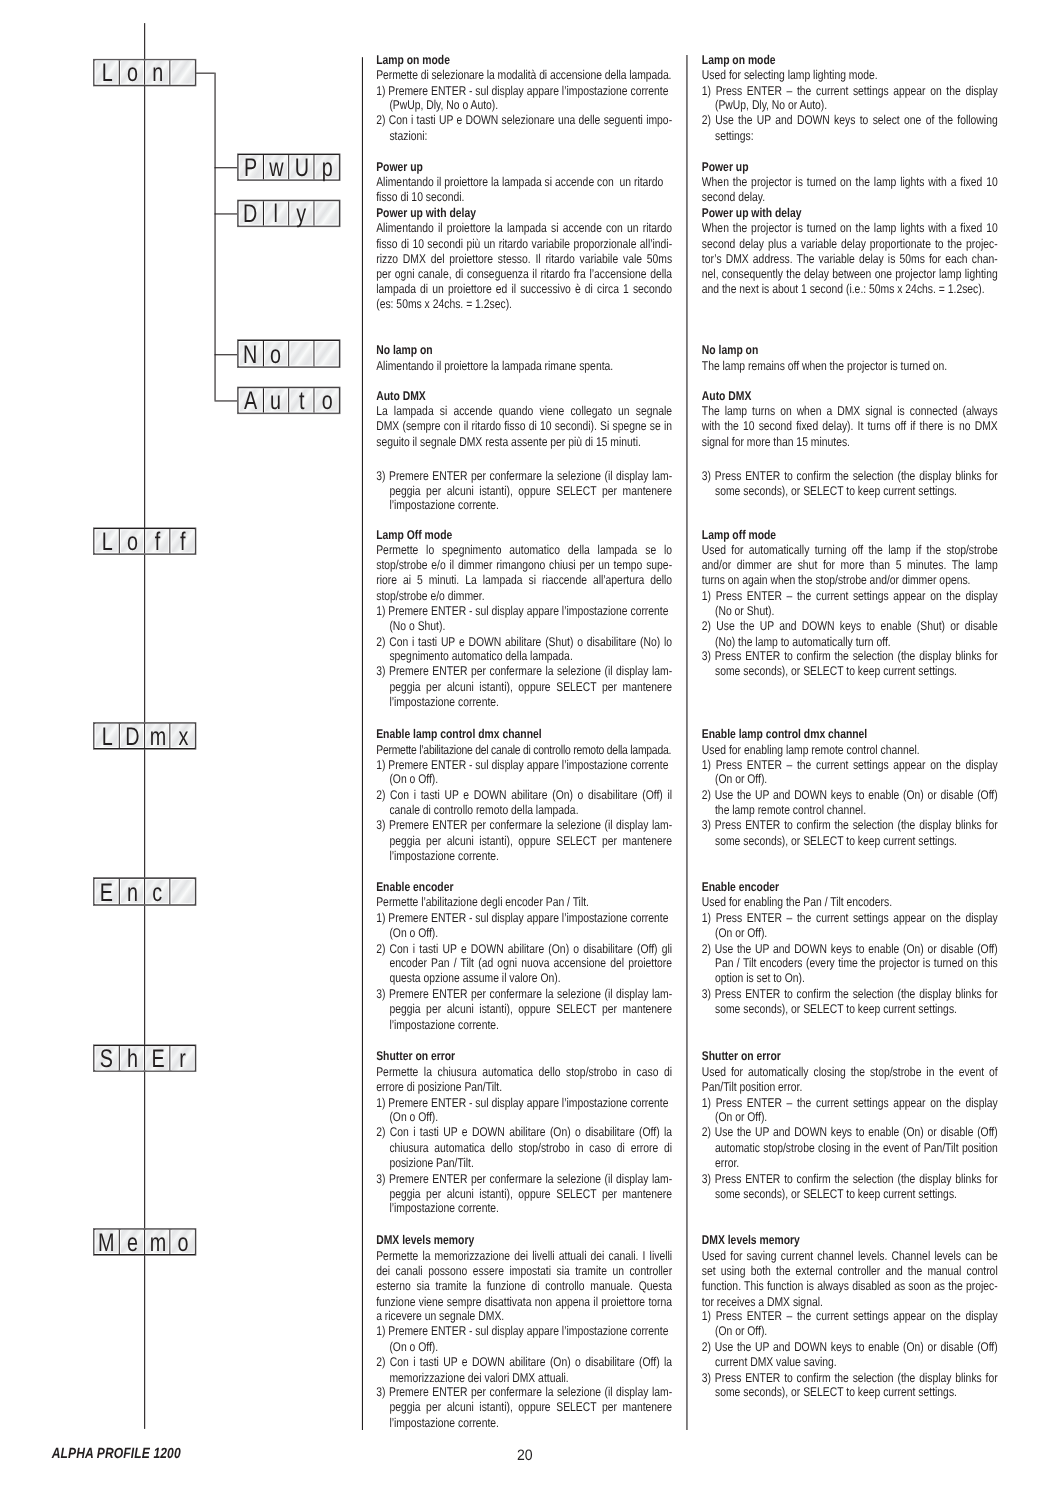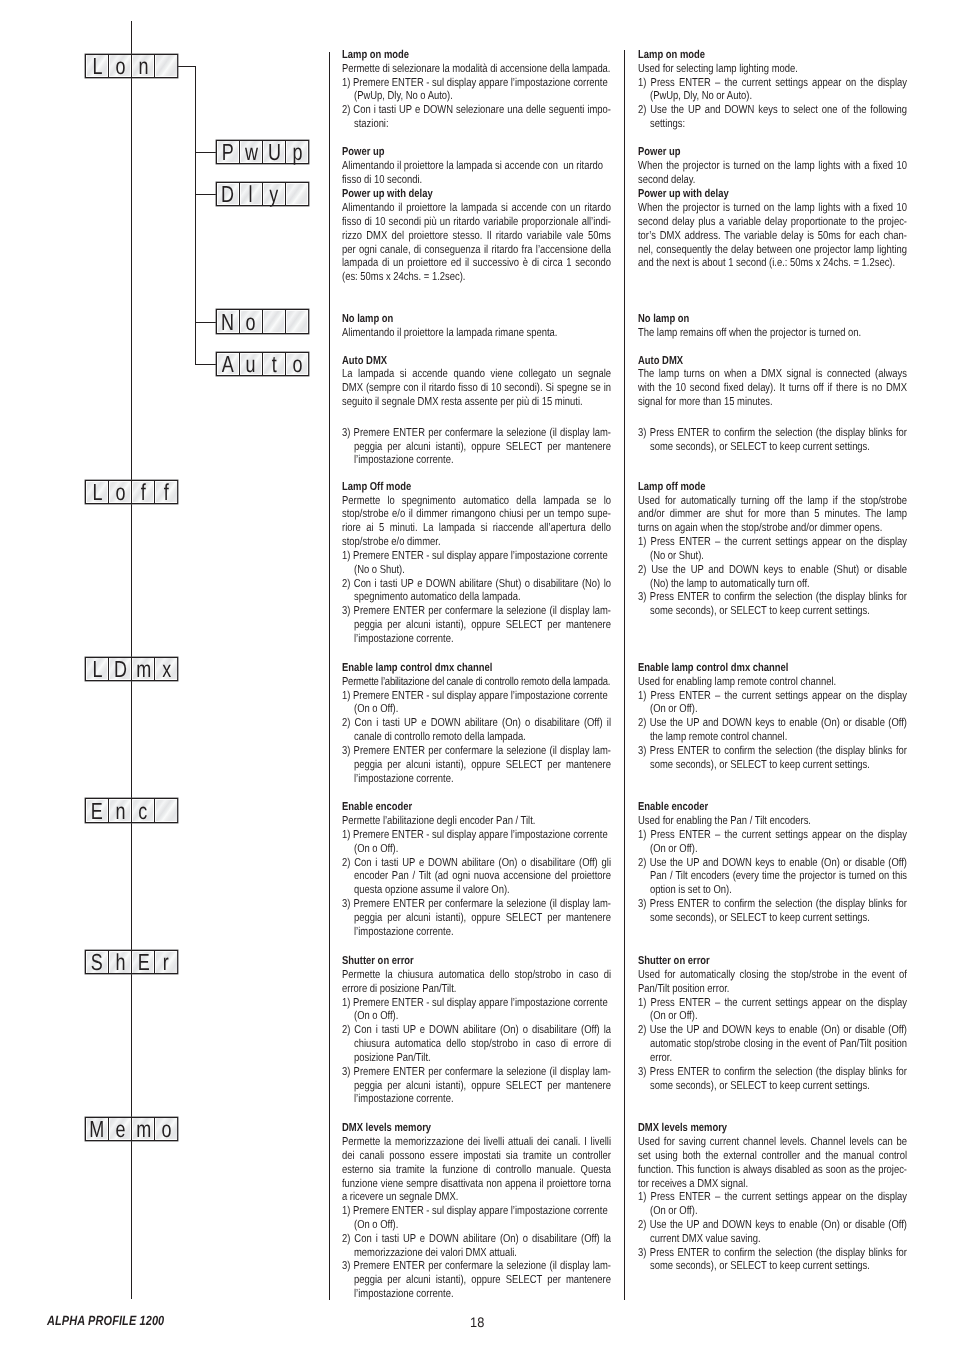--- a/index.html
+++ b/index.html
@@ -201,14 +201,14 @@
   <div class="col" style="left:637.5px;top:188.3px"><p class="h">Power up with delay</p><p class="j">When the projector is turned on the lamp lights with a fixed 10</p><p class="j">second delay plus a variable delay proportionate to the projec-</p><p class="j">tor’s DMX address. The variable delay is 50ms for each chan-</p><p class="j">nel, consequently the delay between one projector lamp lighting</p><p>and the next is about 1 second (i.e.: 50ms x 24chs. = 1.2sec).</p></div>
   <div class="col" style="left:637.5px;top:313.4px"><p class="h">No lamp on</p><p>The lamp remains off when the projector is turned on.</p></div>
   <div class="col" style="left:637.5px;top:354.6px"><p class="h">Auto DMX</p><p class="j">The lamp turns on when a DMX signal is connected (always</p><p class="j">with the 10 second fixed delay). It turns off if there is no DMX</p><p>signal for more than 15 minutes.</p></div>
   <div class="col" style="left:637.5px;top:426.8px"><p class="j">3) Press ENTER to confirm the selection (the display blinks for</p><p style="padding-left:14.6341px;">some seconds), or SELECT to keep current settings.</p></div>
   <div class="col" style="left:637.5px;top:480.8px"><p class="h">Lamp off mode</p><p class="j">Used for automatically turning off the lamp if the stop/strobe</p><p class="j">and/or dimmer are shut for more than 5 minutes. The lamp</p><p>turns on again when the stop/strobe and/or dimmer opens.</p><p class="j">1) Press ENTER – the current settings appear on the display</p><p style="padding-left:14.6341px;">(No or Shut).</p><p class="j">2) Use the UP and DOWN keys to enable (Shut) or disable</p><p style="padding-left:14.6341px;">(No) the lamp to automatically turn off.</p><p class="j">3) Press ENTER to confirm the selection (the display blinks for</p><p style="padding-left:14.6341px;">some seconds), or SELECT to keep current settings.</p></div>
   <div class="col" style="left:637.5px;top:662px"><p class="h">Enable lamp control dmx channel</p><p>Used for enabling lamp remote control channel.</p><p class="j">1) Press ENTER – the current settings appear on the display</p><p style="padding-left:14.6341px;">(On or Off).</p><p class="j">2) Use the UP and DOWN keys to enable (On) or disable (Off)</p><p style="padding-left:14.6341px;">the lamp remote control channel.</p><p class="j">3) Press ENTER to confirm the selection (the display blinks for</p><p style="padding-left:14.6341px;">some seconds), or SELECT to keep current settings.</p></div>
   <div class="col" style="left:637.5px;top:801.2px"><p class="h">Enable encoder</p><p>Used for enabling the Pan / Tilt encoders.</p><p class="j">1) Press ENTER – the current settings appear on the display</p><p style="padding-left:14.6341px;">(On or Off).</p><p class="j">2) Use the UP and DOWN keys to enable (On) or disable (Off)</p><p class="j" style="padding-left:14.6341px;">Pan / Tilt encoders (every time the projector is turned on this</p><p style="padding-left:14.6341px;">option is set to On).</p><p class="j">3) Press ENTER to confirm the selection (the display blinks for</p><p style="padding-left:14.6341px;">some seconds), or SELECT to keep current settings.</p></div>
   <div class="col" style="left:637.5px;top:955.1px"><p class="h">Shutter on error</p><p class="j">Used for automatically closing the stop/strobe in the event of</p><p>Pan/Tilt position error.</p><p class="j">1) Press ENTER – the current settings appear on the display</p><p style="padding-left:14.6341px;">(On or Off).</p><p class="j">2) Use the UP and DOWN keys to enable (On) or disable (Off)</p><p class="j" style="padding-left:14.6341px;">automatic stop/strobe closing in the event of Pan/Tilt position</p><p style="padding-left:14.6341px;">error.</p><p class="j">3) Press ENTER to confirm the selection (the display blinks for</p><p style="padding-left:14.6341px;">some seconds), or SELECT to keep current settings.</p></div>
   <div class="col" style="left:637.5px;top:1122.2px"><p class="h">DMX levels memory</p><p class="j">Used for saving current channel levels. Channel levels can be</p><p class="j">set using both the external controller and the manual control</p><p class="j">function. This function is always disabled as soon as the projec-</p><p>tor receives a DMX signal.</p><p class="j">1) Press ENTER – the current settings appear on the display</p><p style="padding-left:14.6341px;">(On or Off).</p><p class="j">2) Use the UP and DOWN keys to enable (On) or disable (Off)</p><p style="padding-left:14.6341px;">current DMX value saving.</p><p class="j">3) Press ENTER to confirm the selection (the display blinks for</p><p style="padding-left:14.6341px;">some seconds), or SELECT to keep current settings.</p></div>
   <div class="footer-title" style="left:46.6px;top:1312.6px">ALPHA PROFILE 1200</div>
-  <div class="footer-page" style="left:469.6px;top:1314.7px">18</div>
+  <div class="footer-page" style="left:469.6px;top:1314.7px">20</div>
 </div>
 
 </body></html>

